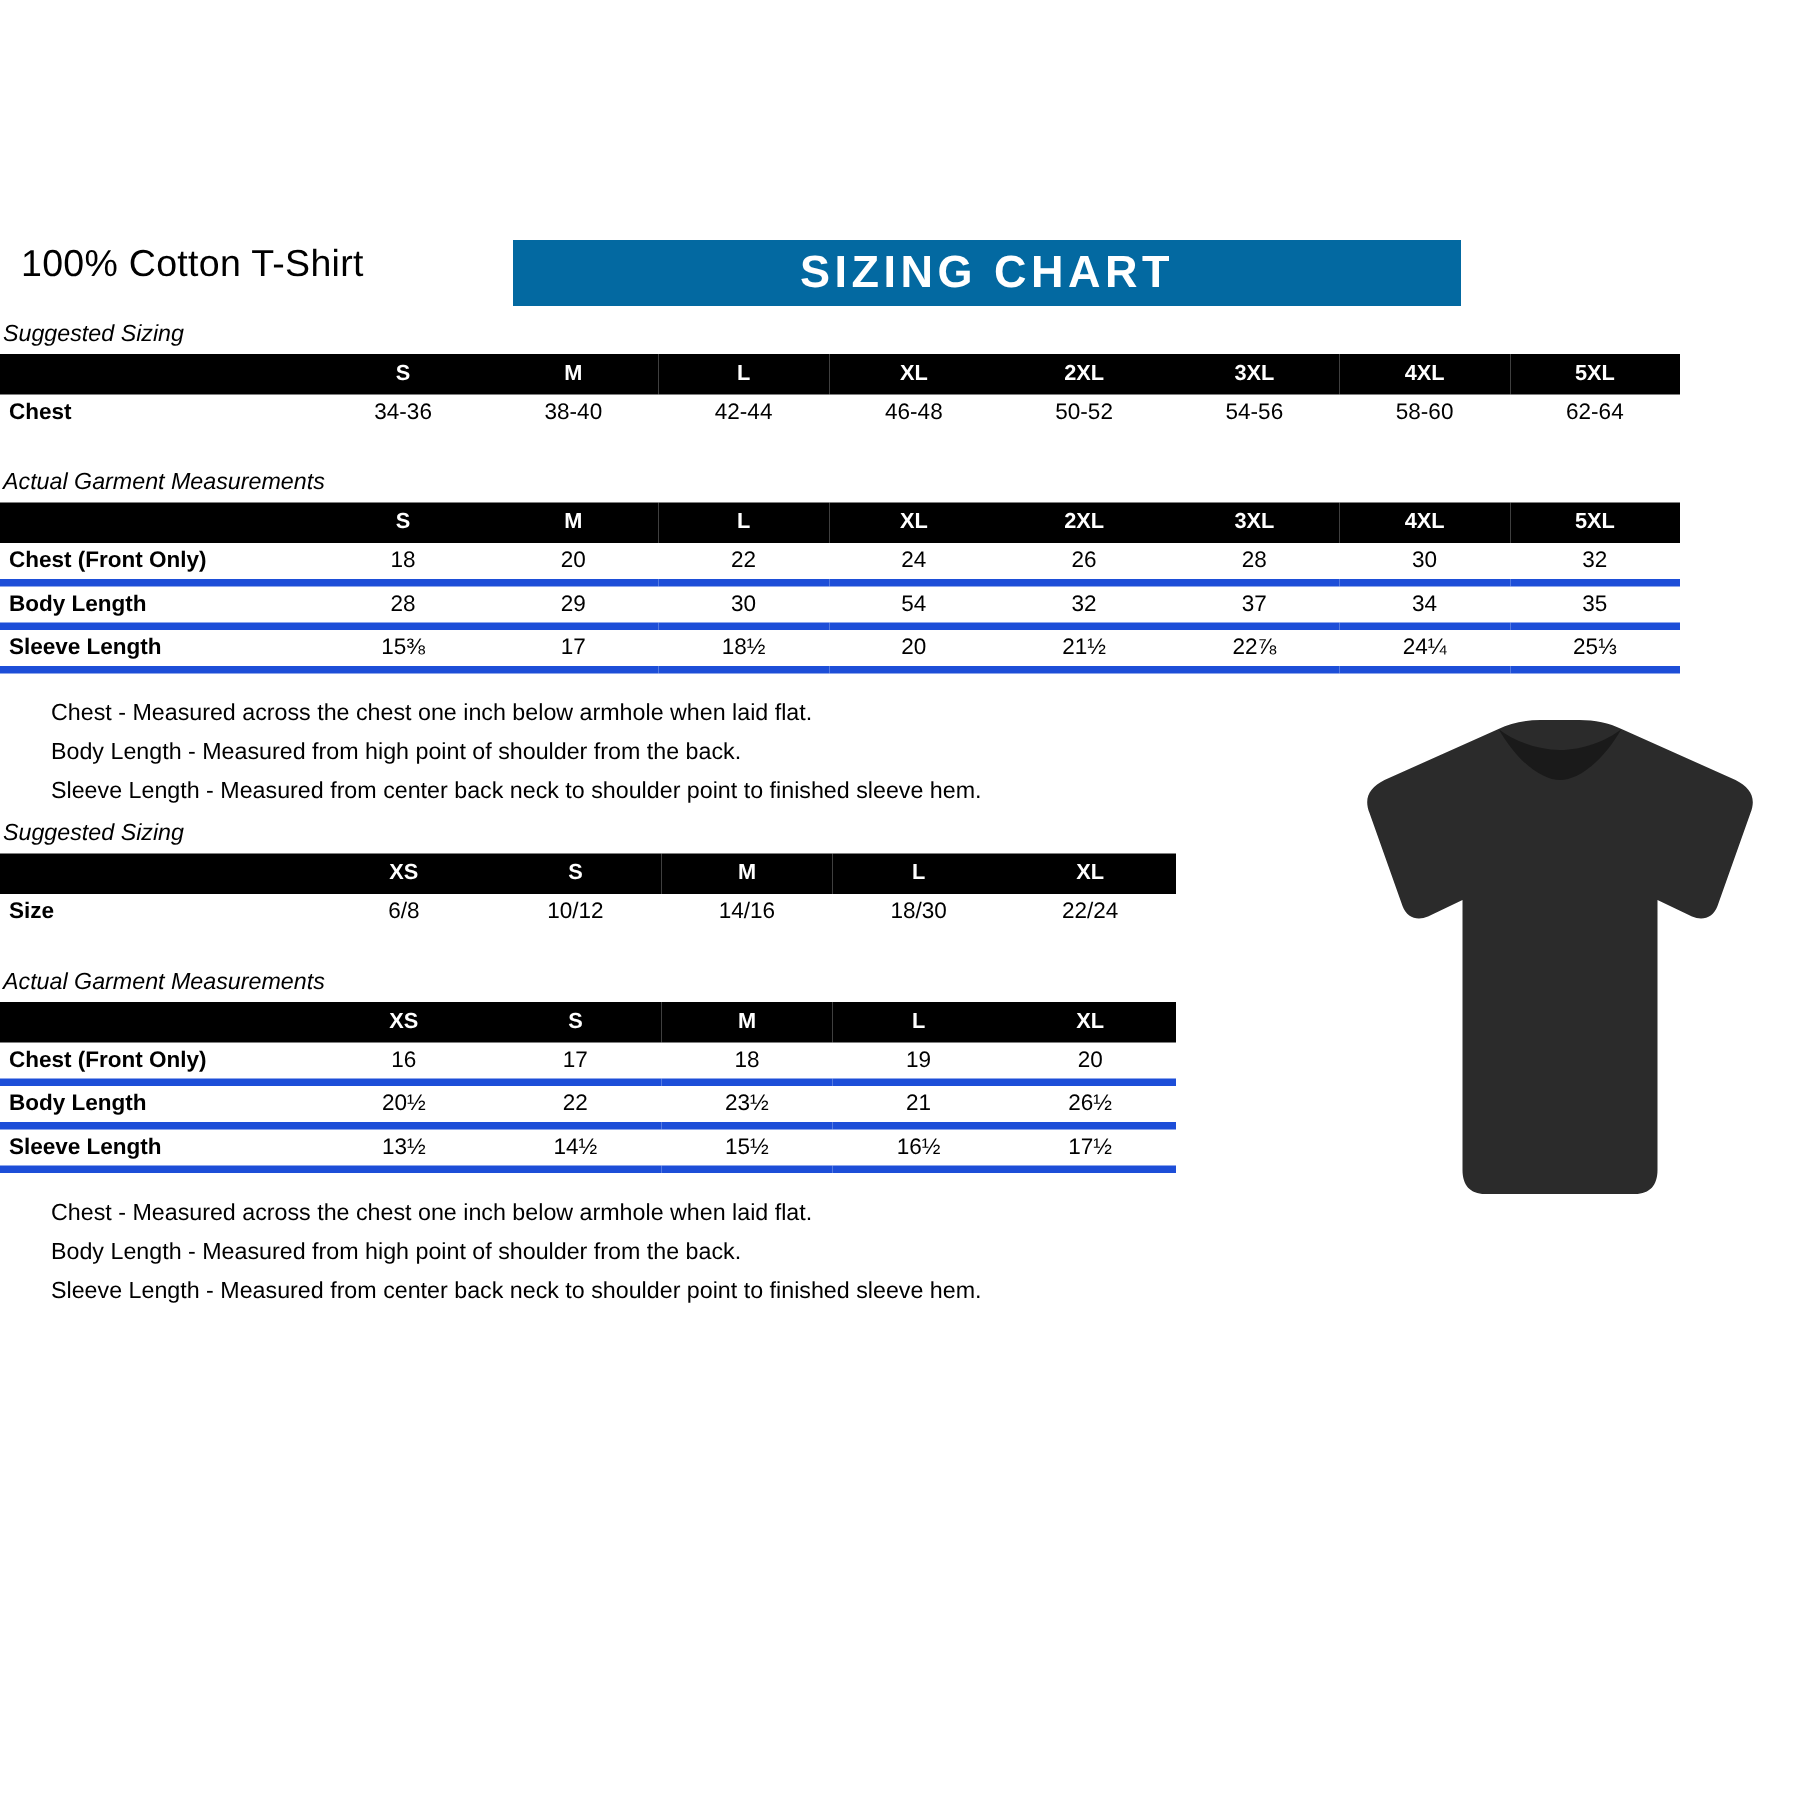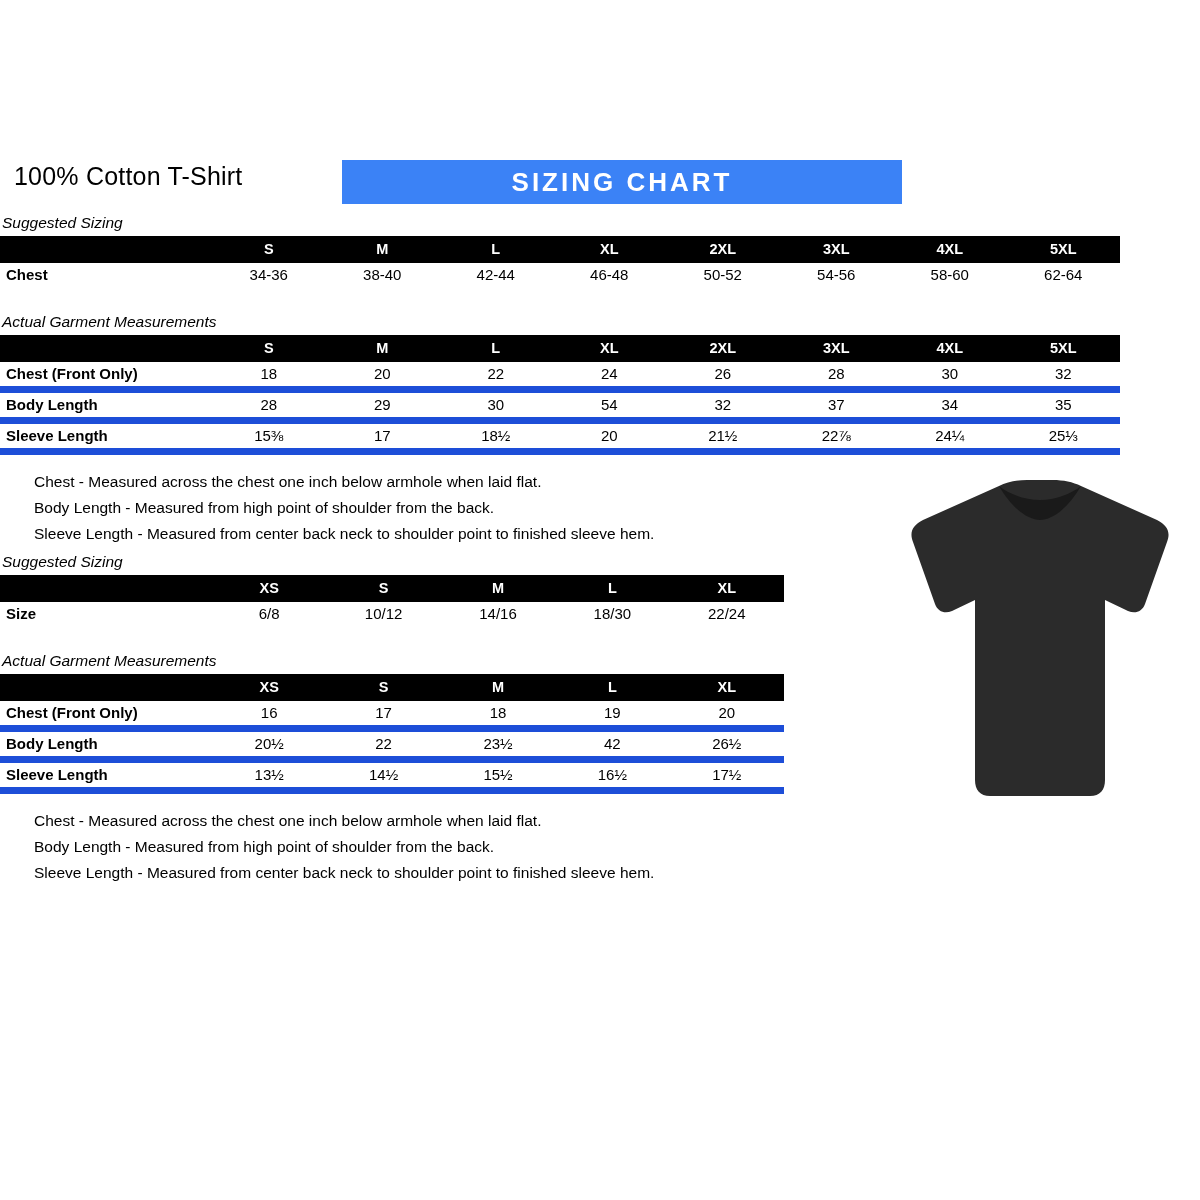--- a/index.html
+++ b/index.html
@@ -37,28 +37,28 @@
     top: 2px;
     font-size: 25px;
     font-weight: 400;
     letter-spacing: 0.2px;
     white-space: nowrap;
   }
   .sizing-banner {
     position: absolute;
     left: 342px;
     top: 0px;
-    width: 560px;
+    width: 632px;
     height: 44px;
-    background: #3b82f6;
+    background: #0369a1;
     color: #ffffff;
     display: flex;
     align-items: center;
     justify-content: center;
-    font-size: 26px;
+    font-size: 30px;
     font-weight: bold;
     letter-spacing: 3px;
   }
 
   .section-label {
     font-size: 15.5px;
     margin: 6px 0 4px 2px;
     font-weight: 400;
     font-style: italic;
   }
@@ -80,21 +80,21 @@
     text-align: center;
     border: none;
   }
   table.size-table thead th.rowlabel-head {
     text-align: left;
     padding-left: 6px;
   }
   table.size-table tbody td {
     padding: 3px 0 4px 0;
     text-align: center;
-    border-bottom: 7px solid #1d4ed8;
+    border-bottom: 5px solid #1d4ed8;
     font-size: 15px;
   }
   table.size-table tbody td.rowlabel {
     text-align: left;
     padding-left: 6px;
     font-weight: bold;
   }
   table.size-table.plain tbody td {
     border-bottom: none;
   }
@@ -328,21 +328,21 @@
           <td>17</td>
           <td>18</td>
           <td>19</td>
           <td>20</td>
         </tr>
         <tr>
           <td class="rowlabel">Body Length</td>
           <td>20½</td>
           <td>22</td>
           <td>23½</td>
-          <td>42</td>
+          <td>21</td>
           <td>26½</td>
         </tr>
         <tr>
           <td class="rowlabel">Sleeve Length</td>
           <td>13½</td>
           <td>14½</td>
           <td>15½</td>
           <td>16½</td>
           <td>17½</td>
         </tr>

